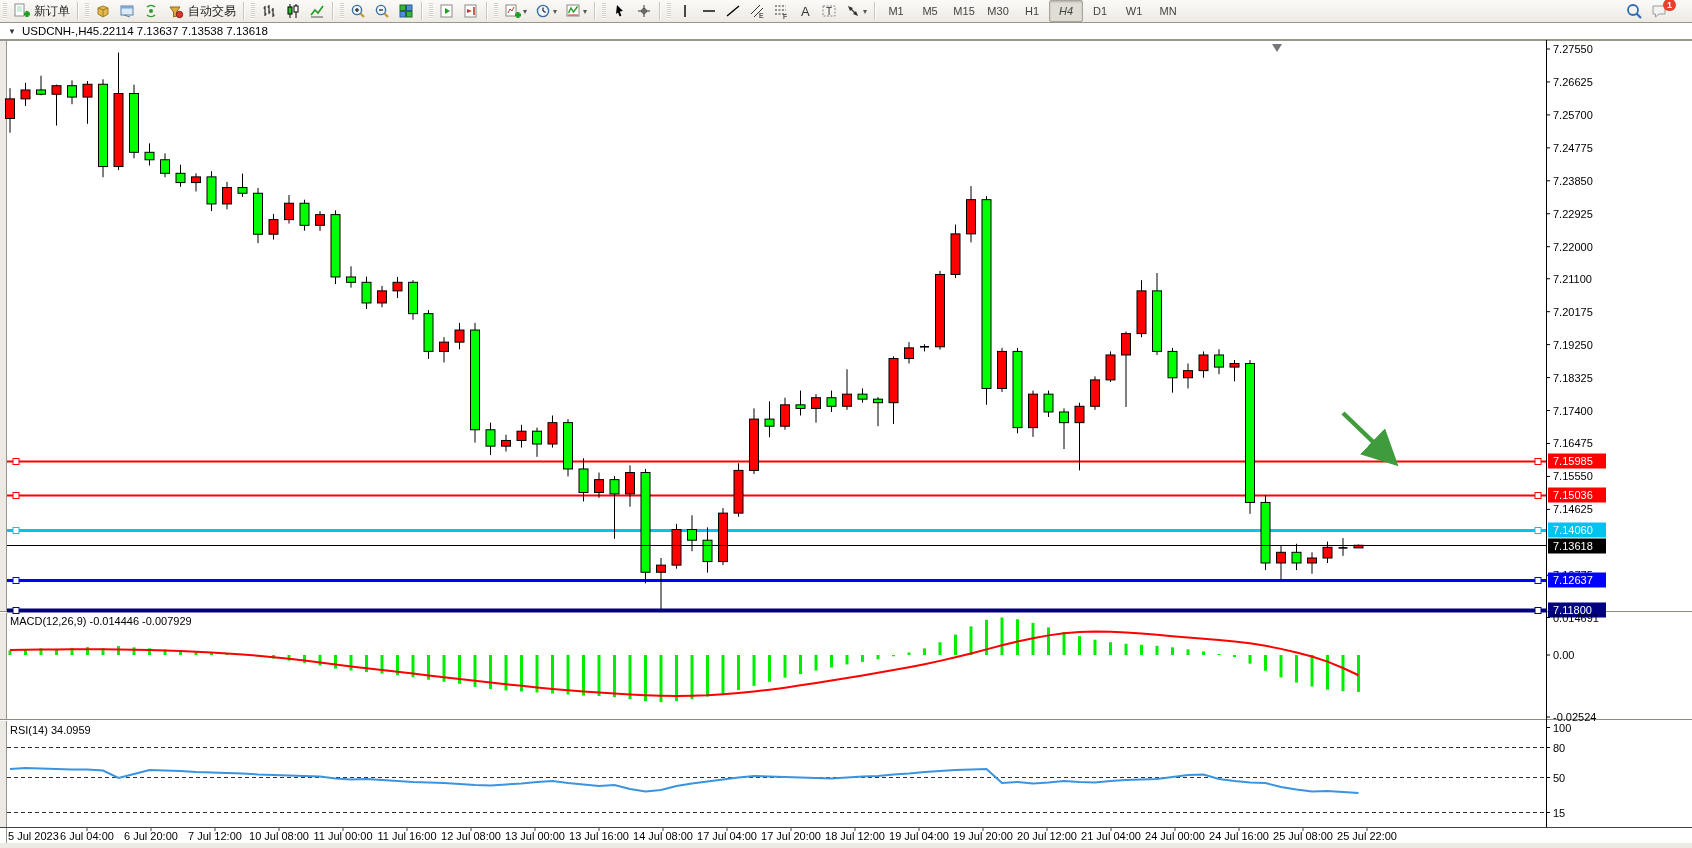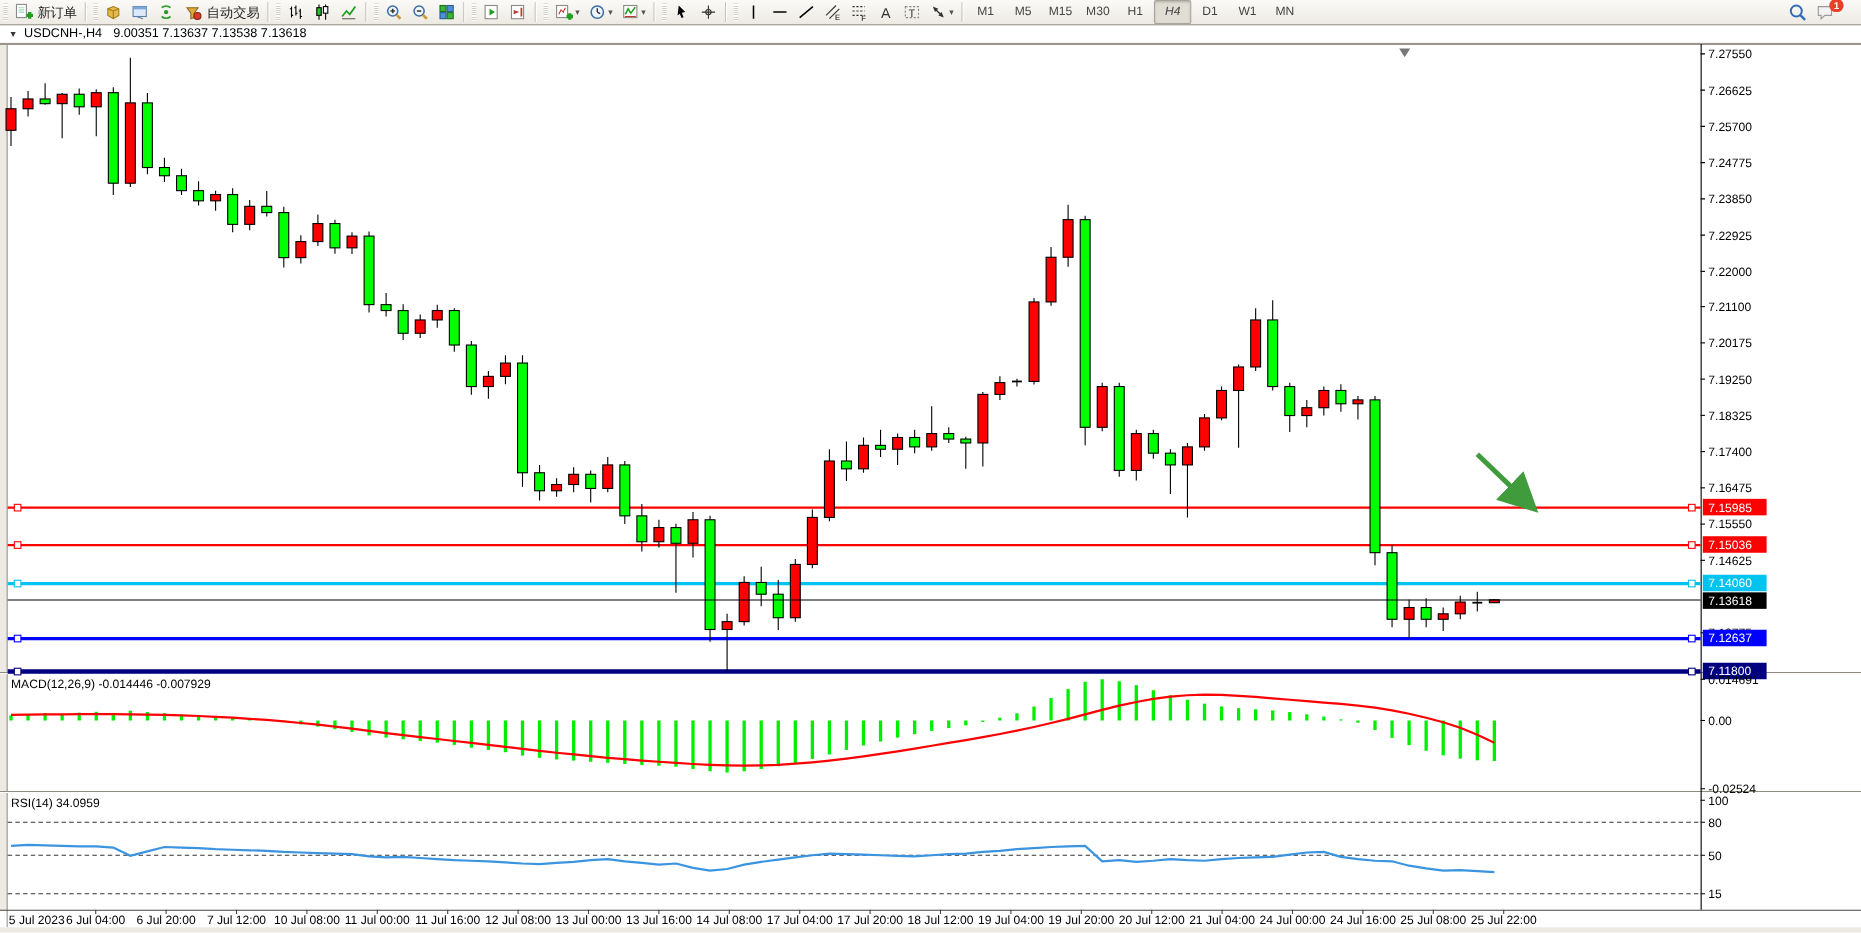--- a/index.html
+++ b/index.html
@@ -16,21 +16,21 @@
   .sep{width:0;height:18px;border-left:1px solid #c9c5bc;border-right:1px solid #ffffff;margin:0 3px;}
   .tf{min-width:24px;justify-content:center;color:#444;font-size:11px;padding:0 4px;}
   .tf.active{background:#e0ddd4;border:1px solid #a9a59b;box-shadow:inset 0 1px 2px rgba(0,0,0,.2);font-style:italic;}
   #tb-right{margin-left:auto;display:flex;align-items:center;padding-right:6px;}
   .badge{position:relative;top:-6px;left:-6px;background:#e8402a;color:#fff;border-radius:8px;
     font-size:9px;font-weight:bold;padding:0 4px;line-height:12px;height:12px;}
   #titlebar{position:absolute;left:0;top:22px;width:1692px;height:18px;background:#fff;
     border-top:1px solid #9a968e;border-bottom:1px solid #9a968e;box-sizing:border-box;
     display:flex;align-items:center;font-size:11.5px;color:#000;}
   #titlebar .tri{font-size:8px;color:#333;margin:0 6px 0 8px;}
-  #titlebar .sym{margin-right:10px;}
+  #titlebar .sym{margin-right:0;}
   #chart-svg{position:absolute;left:0;top:40px;}
   text{font-family:"Liberation Sans","DejaVu Sans",sans-serif;}
 </style>
 </head>
 <body>
 
 <div id="toolbar">
     <div class="grip"></div>
     <div class="tbtn">
       <span>
@@ -311,21 +311,21 @@
           </svg>
         </span>
         <span class="badge">1</span>
       </div>
     </div>
   </div>
 
 <div id="titlebar">
   <span class="tri">▼</span>
   <span class="sym">USDCNH-,H4</span>
-  <span class="quotes">9.00351 7.13637 7.13538 7.13618</span>
+  <span class="quotes">5.22114 7.13637 7.13538 7.13618</span>
 </div>
 
 <svg id="chart-svg" width="1692" height="808" viewBox="0 40 1692 808">
     <rect x="0" y="40" width="1692" height="808" fill="#fff"></rect>
     <rect x="0" y="40" width="7" height="788" fill="#eceae3"></rect>
     <line x1="6.5" y1="40" x2="6.5" y2="843" stroke="#9a968e"></line>
     <line x1="0" y1="40.5" x2="1692" y2="40.5" stroke="#9a968e"></line>
     <line x1="0" y1="611.5" x2="1692" y2="611.5" stroke="#8f8b83"></line>
     <line x1="0" y1="612.5" x2="1692" y2="612.5" stroke="#ffffff"></line>
     <line x1="0" y1="719.5" x2="1692" y2="719.5" stroke="#8f8b83"></line>

